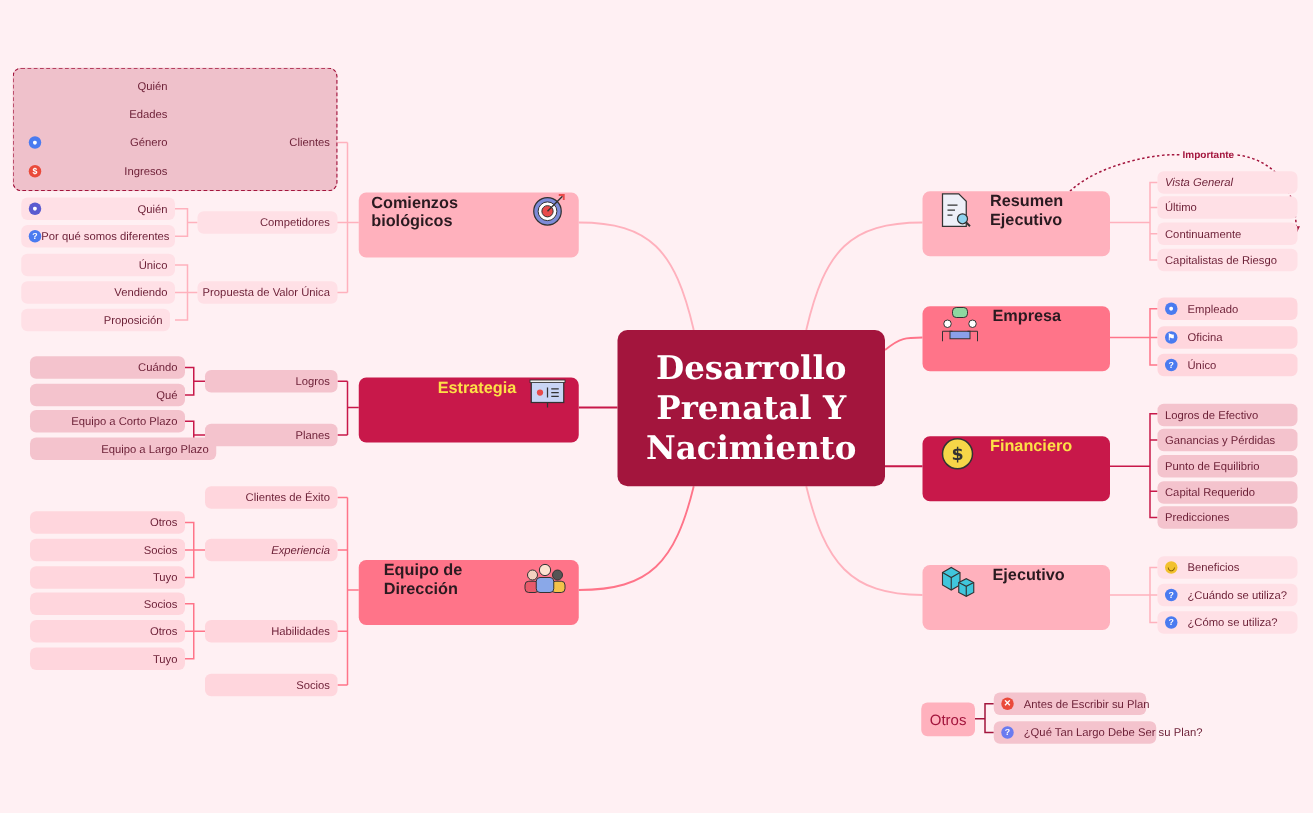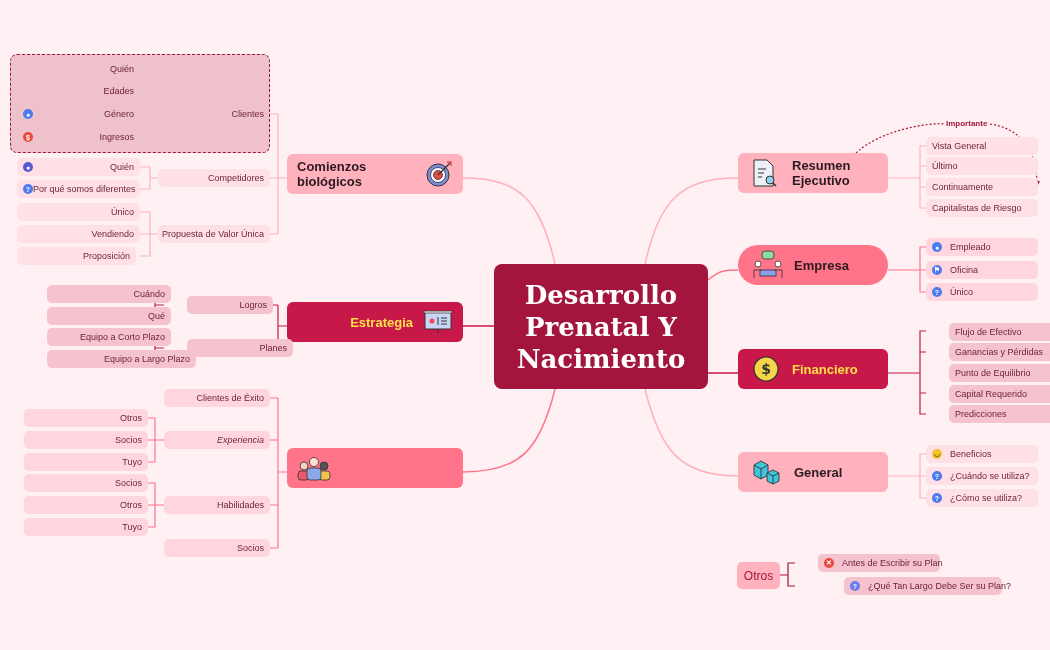--- a/index.html
+++ b/index.html
@@ -1,29 +1,29 @@
 <!DOCTYPE html>
 <html><head>
 <meta charset="utf-8">
 <style>
   html,body{margin:0;padding:0;}
   body{width:1050px;height:650px;background:#fff0f3;position:relative;overflow:hidden;font-family:"Liberation Sans",sans-serif;}
   .abs{position:absolute;box-sizing:border-box;}
   svg.lines{position:absolute;left:0;top:0;width:1050px;height:650px;}
   .central{left:494px;top:264px;width:214px;height:125px;background:#a3153d;border-radius:8px;display:flex;align-items:center;justify-content:center;}
   .central span{color:#fff;font-family:"DejaVu Serif",serif;font-weight:bold;font-size:26px;line-height:32px;text-align:center;white-space:pre-line;}
-  .main{height:40px;border-radius:6px;display:flex;align-items:center;font-size:13px;font-weight:bold;}
+  .main{height:52px;border-radius:6px;display:flex;font-size:13px;font-weight:bold;}
   .main .lbl{flex:1;}
   .m-light{background:#ffb1bd;color:#2a1a20;}
   .m-mid{background:#ff7489;color:#2a1a20;}
   .m-dark{background:#c8184a;color:#fde047;}
   .sub{height:18px;border-radius:5px;font-size:9px;color:#6b1e35;display:flex;align-items:center;padding:0 6px;white-space:nowrap;}
   .sub.right{justify-content:flex-end;}
   .s-pale{background:#ffe0e6;}
-  .s-rose{background:#f4c3cd;margin-left:23px;}
+  .s-rose{background:#f4c3cd;}
   .s-pink{background:#ffd6dd;}
   .ic{width:10px;height:10px;border-radius:50%;display:inline-flex;align-items:center;justify-content:center;color:#fff;font-size:7px;font-weight:bold;flex:none;}
   .leafL{justify-content:space-between;}
   .boundary{left:10px;top:54px;width:260px;height:99px;border:1.5px dashed #a3153d;border-radius:7px;background:#efc1cb;}
   .imp{font-size:8px;color:#a3153d;font-weight:bold;}
 </style>
 </head>
 <body>
 
 <svg class="lines" fill="none">
@@ -82,20 +82,21 @@
   <svg width="30" height="26" viewBox="0 0 30 26">
       <rect x="2" y="3" width="26" height="17" fill="#c9d5f5" stroke="#333" stroke-width="1"></rect>
       <rect x="1" y="2" width="28" height="2" fill="#eee" stroke="#333" stroke-width="0.7"></rect>
       <circle cx="9" cy="12" r="2.5" fill="#e84a4a"></circle>
       <path d="M15,8 L15,16 M18,9 L24,9 M18,12 L24,12 M18,15 L24,15" stroke="#333" stroke-width="1"></path>
       <line x1="15" y1="20" x2="15" y2="24" stroke="#333"></line>
     </svg>
 </div>
 
 <div class="abs main m-mid" style="left:287px;top:448px;width:176px;padding:0 10px;">
+  <span class="lbl" style="padding-left:10px;">Equipo de Dirección</span>
   <svg width="34" height="28" viewBox="0 0 34 28">
       <circle cx="7" cy="12" r="4" fill="#f3d0c0" stroke="#333" stroke-width="0.8"></circle>
       <rect x="1" y="17" width="11" height="9" rx="3" fill="#e85a6a" stroke="#333" stroke-width="0.8"></rect>
       <circle cx="27" cy="12" r="4" fill="#555" stroke="#333" stroke-width="0.8"></circle>
       <rect x="22" y="17" width="11" height="9" rx="3" fill="#f3c24a" stroke="#333" stroke-width="0.8"></rect>
       <circle cx="17" cy="8" r="4.5" fill="#fbe3d0" stroke="#333" stroke-width="0.8"></circle>
       <rect x="10" y="14" width="14" height="12" rx="3" fill="#8aa8e8" stroke="#333" stroke-width="0.8"></rect>
     </svg>
 </div>
 
@@ -136,21 +137,21 @@
 <div class="abs sub right s-pale" style="left:17px;top:203px;width:123px;">
     <span>Único</span>
   </div>
 <div class="abs sub right s-pale" style="left:17px;top:225px;width:123px;">
     <span>Vendiendo</span>
   </div>
 <div class="abs sub right s-pale" style="left:17px;top:247px;width:119px;">
     <span>Proposición</span>
   </div>
 
-<div class="abs sub right s-rose" style="left:164px;top:296px;width:86px;">
+<div class="abs sub right s-rose" style="left:164px;top:296px;width:106px;">
     <span>Logros</span>
   </div>
 <div class="abs sub right s-rose" style="left:164px;top:339px;width:106px;">
     <span>Planes</span>
   </div>
 <div class="abs sub right s-rose" style="left:24px;top:285px;width:124px;">
     <span>Cuándo</span>
   </div>
 <div class="abs sub right s-rose" style="left:24px;top:307px;width:124px;">
     <span>Qué</span>
@@ -196,21 +197,21 @@
 <div class="abs main m-light" style="left:738px;top:153px;width:150px;padding:0 14px;">
   <svg width="26" height="30" viewBox="0 0 26 30" style="margin-right:14px;">
       <path d="M2,2 L15,2 L21,8 L21,28 L2,28 Z" fill="#eef0f8" stroke="#333" stroke-width="1"></path>
       <path d="M6,11 L14,11 M6,15 L12,15 M6,19 L10,19" stroke="#333"></path>
       <circle cx="18" cy="22" r="4" fill="#8fd3ef" stroke="#333"></circle>
       <line x1="21" y1="25" x2="24" y2="28" stroke="#333" stroke-width="1.5"></line>
     </svg>
   <span class="lbl">Resumen Ejecutivo</span>
 </div>
 
-<div class="abs main m-mid" style="left:738px;top:245px;width:150px;padding:0 14px;border-radius:20px;">
+<div class="abs main m-mid" style="left:738px;top:245px;width:150px;padding:0 14px;">
   <svg width="32" height="30" viewBox="0 0 32 30" style="margin-right:10px;">
       <rect x="10" y="1" width="12" height="8" rx="3" fill="#8fd8a0" stroke="#333" stroke-width="0.8"></rect>
       <circle cx="6" cy="14" r="3" fill="#fff" stroke="#333" stroke-width="0.8"></circle>
       <circle cx="26" cy="14" r="3" fill="#fff" stroke="#333" stroke-width="0.8"></circle>
       <rect x="8" y="20" width="16" height="6" fill="#8aa0e8" stroke="#333" stroke-width="0.8"></rect>
       <path d="M2,28 L2,20 L10,20 M30,28 L30,20 L22,20" stroke="#333" fill="none" stroke-width="0.8"></path>
     </svg>
   <span class="lbl">Empresa</span>
 </div>
 
@@ -222,26 +223,26 @@
   <span class="lbl">Financiero</span>
 </div>
 
 <div class="abs main m-light" style="left:738px;top:452px;width:150px;padding:0 14px;">
   <svg width="30" height="26" viewBox="0 0 30 26" style="margin-right:12px;">
       <path d="M2,6 L9,2 L16,6 L16,16 L9,20 L2,16 Z" fill="#40c6dc" stroke="#333" stroke-width="0.9"></path>
       <path d="M2,6 L9,10 L16,6 M9,10 L9,20" stroke="#333" fill="none" stroke-width="0.9"></path>
       <path d="M15,14 L21,11 L27,14 L27,22 L21,25 L15,22 Z" fill="#40c6dc" stroke="#333" stroke-width="0.9"></path>
       <path d="M15,14 L21,17 L27,14 M21,17 L21,25" stroke="#333" fill="none" stroke-width="0.9"></path>
     </svg>
-  <span class="lbl">General</span>
+  <span class="lbl">Ejecutivo</span>
 </div>
 
 <div class="abs imp" style="left:946px;top:119px;">Importante</div>
 
-<div class="abs sub s-pale" style="left:926px;top:137px;width:112px;">
+<div class="abs sub s-pale" style="left:926px;top:137px;width:112px;font-style:italic;">
     <span>Vista General</span>
   </div>
 <div class="abs sub s-pale" style="left:926px;top:157px;width:112px;">
     <span>Último</span>
   </div>
 <div class="abs sub s-pale" style="left:926px;top:178px;width:112px;">
     <span>Continuamente</span>
   </div>
 <div class="abs sub s-pale" style="left:926px;top:199px;width:112px;">
     <span>Capitalistas de Riesgo</span>
@@ -254,21 +255,21 @@
 <div class="abs sub s-pink" style="left:926px;top:261px;width:112px;gap:8px;">
     <span class="ic" style="background:#4a7bf0;">⚑</span>
     <span>Oficina</span>
   </div>
 <div class="abs sub s-pink" style="left:926px;top:283px;width:112px;gap:8px;">
     <span class="ic" style="background:#4a7bf0;">?</span>
     <span>Único</span>
   </div>
 
 <div class="abs sub s-rose" style="left:926px;top:323px;width:112px;">
-    <span>Flujo de Efectivo</span>
+    <span>Logros de Efectivo</span>
   </div>
 <div class="abs sub s-rose" style="left:926px;top:343px;width:112px;">
     <span>Ganancias y Pérdidas</span>
   </div>
 <div class="abs sub s-rose" style="left:926px;top:364px;width:112px;">
     <span>Punto de Equilibrio</span>
   </div>
 <div class="abs sub s-rose" style="left:926px;top:385px;width:112px;">
     <span>Capital Requerido</span>
   </div>
@@ -289,16 +290,16 @@
     <span>¿Cómo se utiliza?</span>
   </div>
 
 <div class="abs" style="left:737px;top:562px;width:43px;height:27px;background:#ffb1bd;border-radius:5px;display:flex;align-items:center;justify-content:center;font-size:12px;color:#a3153d;">
     <span>Otros</span>
   </div>
 <div class="abs sub s-rose" style="left:795px;top:554px;width:122px;gap:8px;">
     <span class="ic" style="background:#ea4a3a;">✕</span>
     <span>Antes de Escribir su Plan</span>
   </div>
-<div class="abs sub s-rose" style="left:821px;top:577px;width:158px;gap:8px;">
+<div class="abs sub s-rose" style="left:795px;top:577px;width:130px;gap:8px;">
     <span class="ic" style="background:#6a7bf0;">?</span>
     <span>¿Qué Tan Largo Debe Ser su Plan?</span>
   </div>
 
 </body></html>

